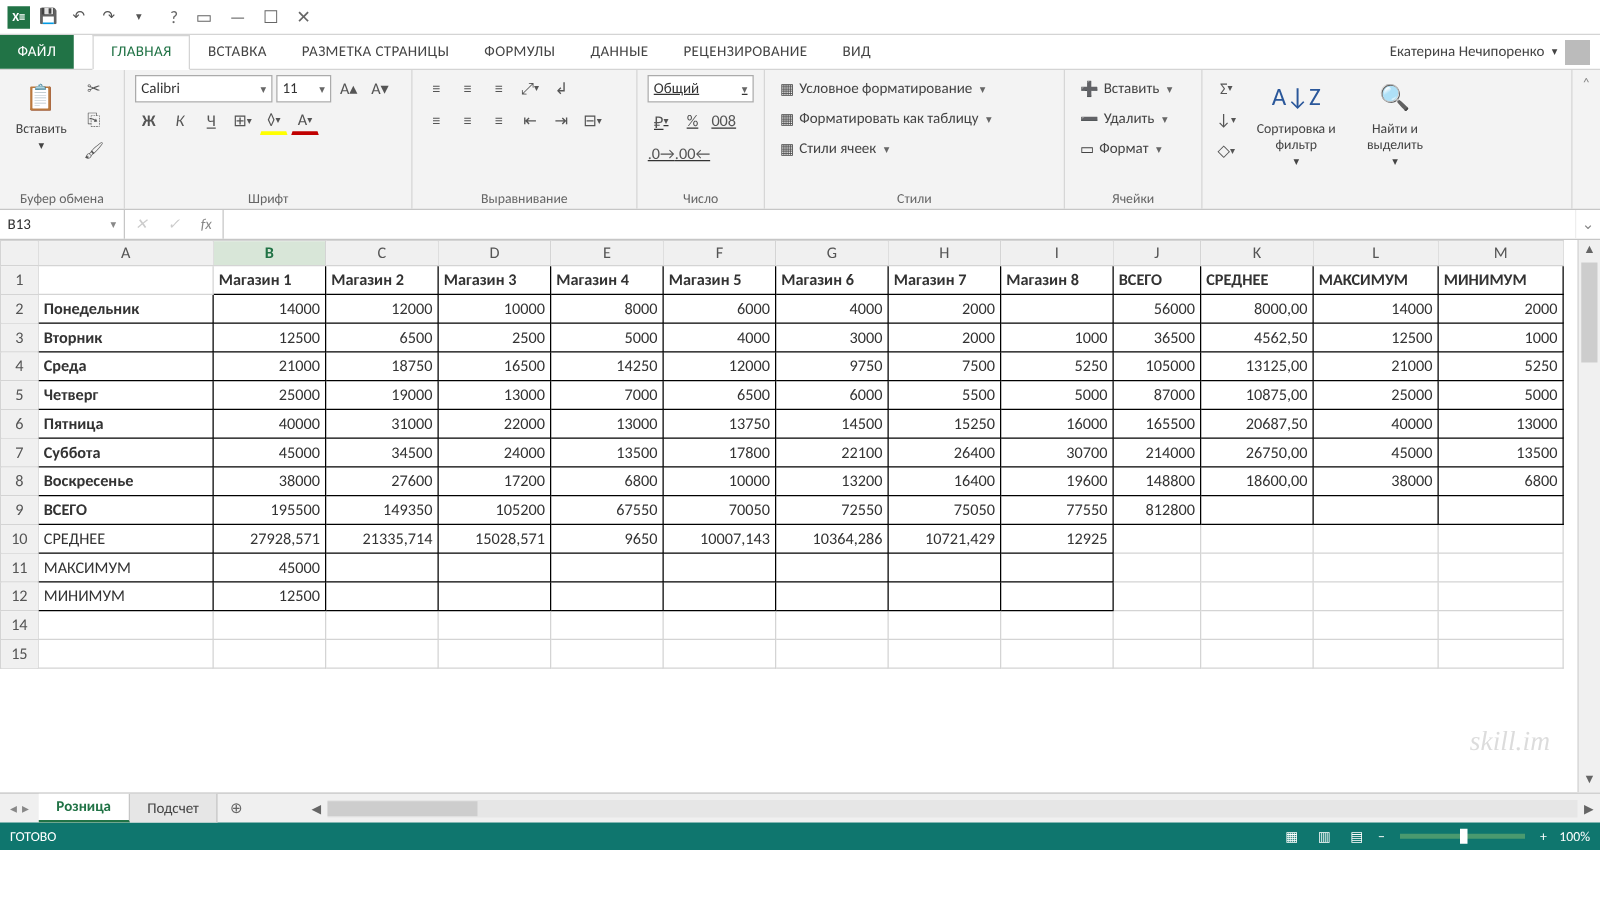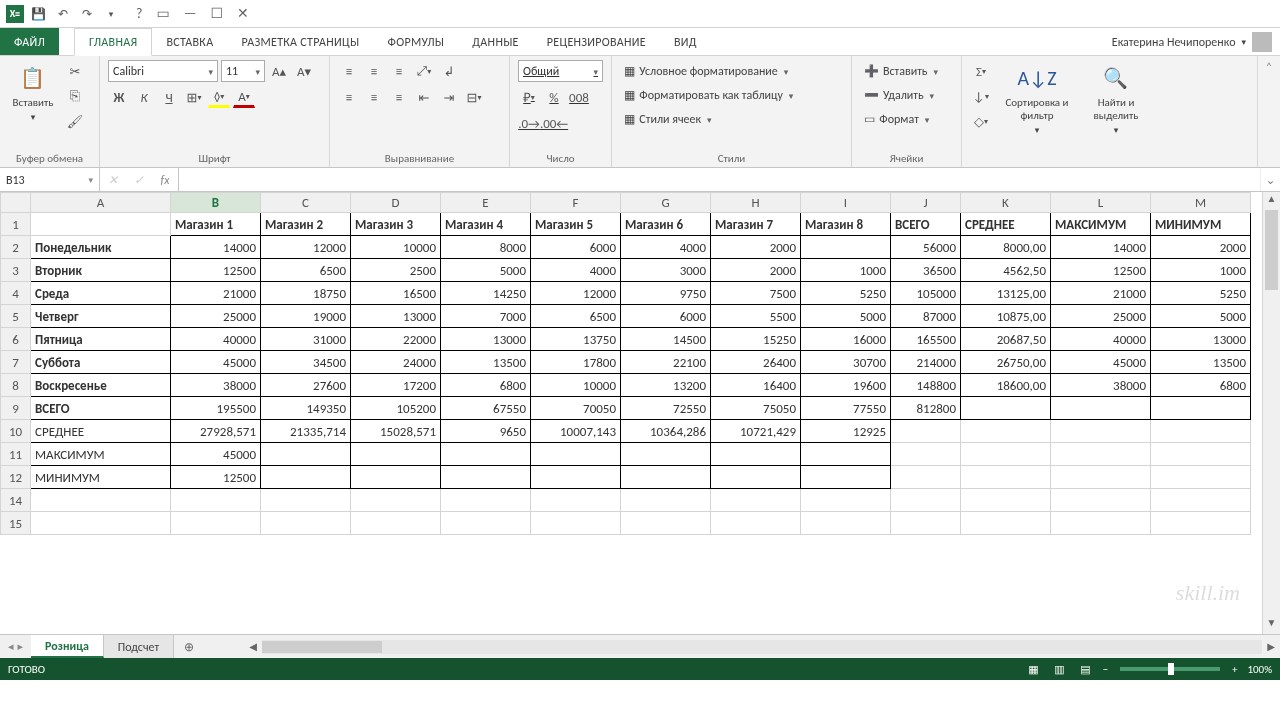--- a/index.html
+++ b/index.html
@@ -73,21 +73,21 @@
 .sheettabs .nav span { cursor: pointer; font-size: 11px; }
 .sheettabs .stab { padding: 0 14px; display: flex; align-items: center; font-size: 12px; color: #444; cursor: pointer; border-right: 1px solid #c6c6c6; background: #e6e6e6; }
 .sheettabs .stab.active { background: #fff; color: #217346; font-weight: bold; border-bottom: 2px solid #217346; }
 .sheettabs .addtab { width: 30px; display: flex; align-items: center; justify-content: center; color: #666; cursor: pointer; }
 .sheettabs .hsb { flex: 1; display: flex; align-items: center; margin-left: 40px; }
 .sheettabs .hsb .arr { width:18px; text-align:center; font-size:10px; color:#666; cursor:pointer; }
 .sheettabs .hsb .track { flex:1; height:14px; background:#e6e6e6; position:relative; }
 .sheettabs .hsb .thumb { position:absolute; left:0; top:1px; bottom:1px; width:120px; background:#cdcdcd; }
 
 
-.statusbar { height: 22px; background: #14532d; color: #fff; display: flex; align-items: center; padding: 0 8px; font-size: 11px; }
+.statusbar { height: 22px; background: #0f766e; color: #fff; display: flex; align-items: center; padding: 0 8px; font-size: 11px; }
 .statusbar .spacer { flex: 1; }
 .statusbar .viewbtn { width: 26px; height: 18px; display: flex; align-items: center; justify-content: center; cursor: pointer; }
 .statusbar .zoom-slider { width: 100px; height: 4px; background: #4a9a6f; margin: 0 8px; position: relative; }
 .statusbar .zoom-slider .knob { position: absolute; left: 48px; top: -4px; width: 6px; height: 12px; background: #fff; }
 .statusbar .zoomsign { cursor: pointer; padding: 0 4px; }
 .watermark { position:absolute; right:40px; bottom:28px; font-size:22px; font-style:italic; color:#bbb; opacity:.5; font-family: Georgia, serif; pointer-events:none;}
 </style>
 </head>
 <body>
 

